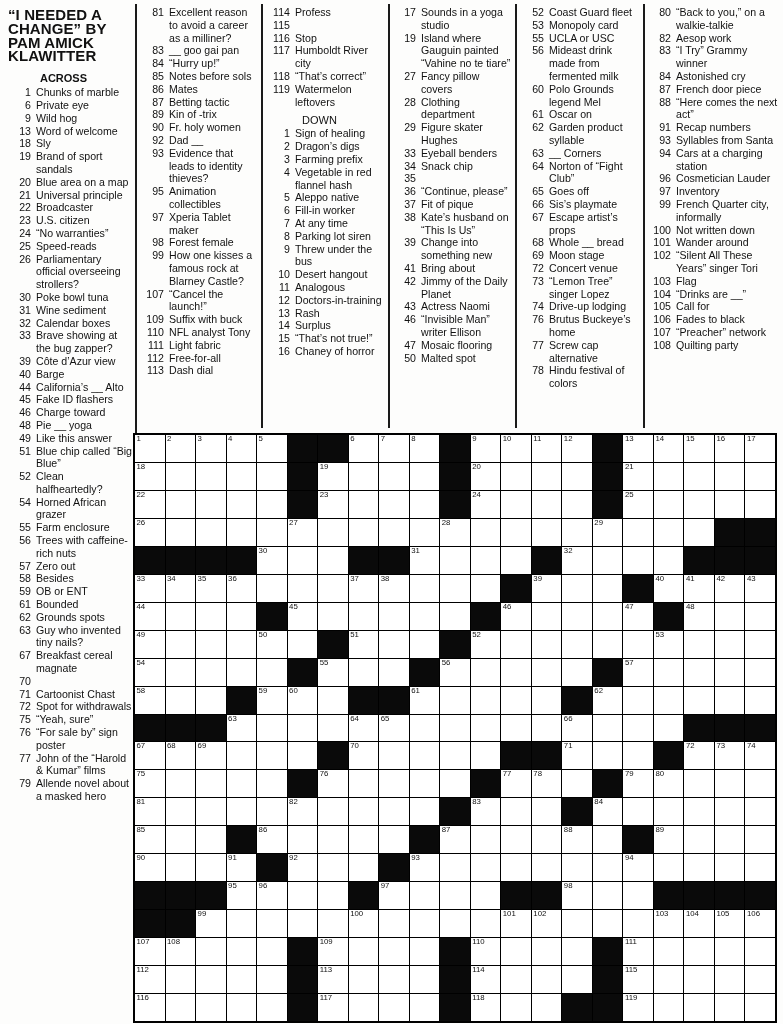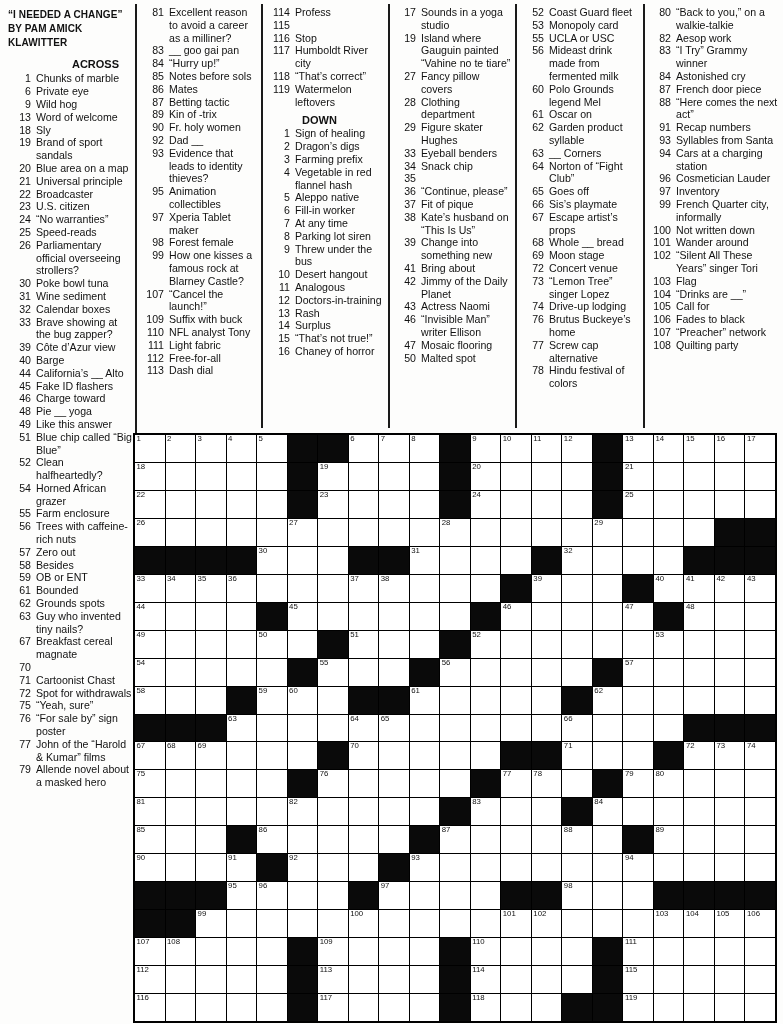--- a/index.html
+++ b/index.html
@@ -3,23 +3,23 @@
 <meta charset="utf-8">
 <style>
   html,body{margin:0;padding:0}
   body{
     width:783px;height:1024px;position:relative;overflow:hidden;
     background:#fdfdfc;color:#111;
     font-family:"Liberation Sans","DejaVu Sans",sans-serif;
   }
   .vrule{position:absolute;width:2px;background:#1a1a1a}
   .col{position:absolute;top:6px}
-  .title{font-weight:bold;font-size:10px;line-height:13.8px;letter-spacing:.1px;margin-bottom:9px}
-  .hdr{font-weight:bold;font-size:11px;line-height:13px;text-align:right;margin:1px 14px 1px 0}
-  .hdr2{font-weight:bold;font-size:11px;line-height:13px;text-align:center;margin:6px 14px 0 0}
+  .title{font-weight:bold;font-size:15px;line-height:13.8px;letter-spacing:.1px;margin-bottom:9px}
+  .hdr{font-weight:bold;font-size:11px;line-height:13px;text-align:center;margin:1px 14px 1px 0}
+  .hdr2{font-weight:normal;font-size:11px;line-height:13px;text-align:center;margin:6px 14px 0 0}
   .clue{display:flex;font-size:10.6px;line-height:12.8px}
   .clue .n{flex:0 0 23px;text-align:right;padding-right:5px}
   .clue .t{flex:1;min-width:0}
   .grid{
     position:absolute;left:133px;top:433px;width:644px;height:590px;
     box-sizing:border-box;border:2px solid #000;background:#000;
     display:grid;grid-template-columns:repeat(21,1fr);grid-template-rows:repeat(21,1fr);gap:1px;
   }
   .cell{background:#fff;position:relative}
   .cell.blk{background:#0a0a0a}

